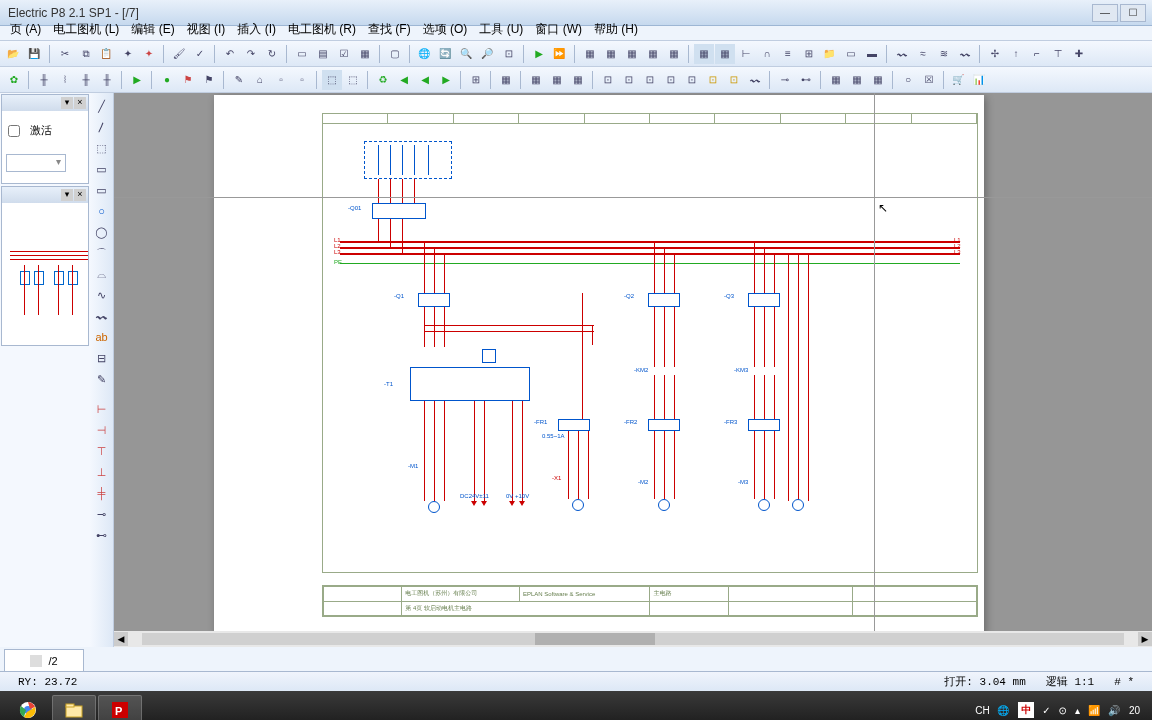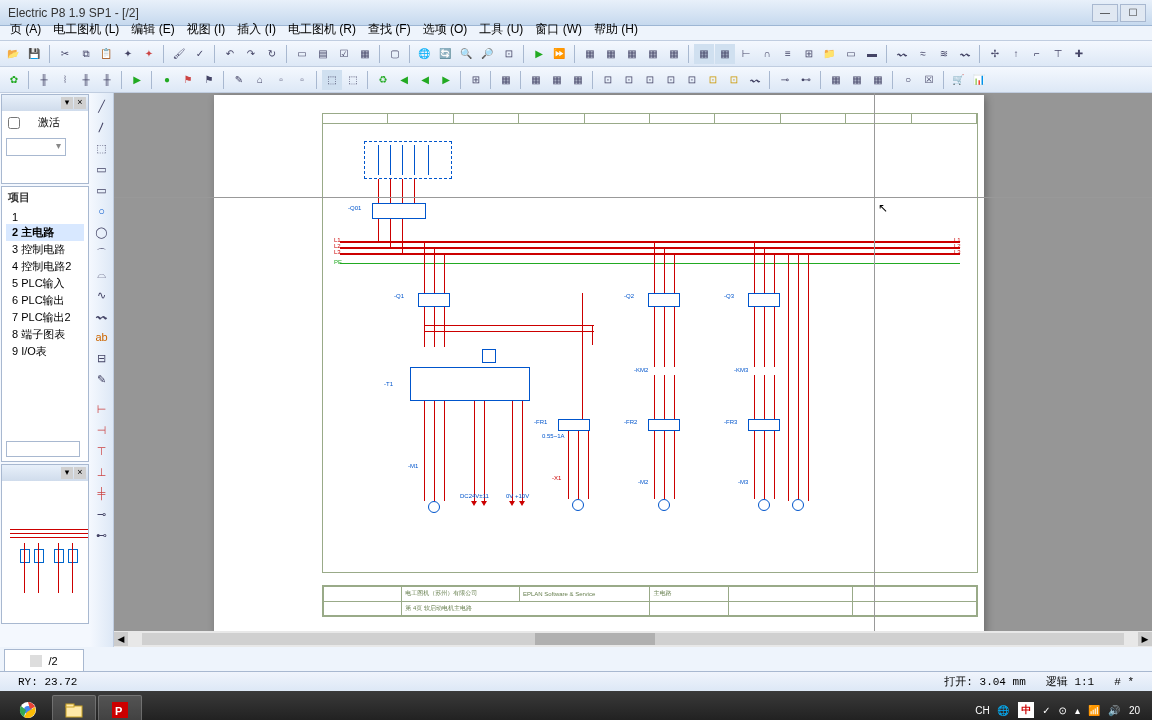--- a/index.html
+++ b/index.html
@@ -23,21 +23,21 @@
 
 .main { display: flex; height: 554px; }
 
 
 .leftcol { width: 90px; display: flex; flex-direction: column; background: #f4f8fe; }
 .panel { border: 1px solid #a8b8d0; margin: 1px; background: #fff; display: flex; flex-direction: column; }
 .panelhead { height: 16px; background: linear-gradient(#e8f0fa, #d0dcec); display: flex; justify-content: flex-end; align-items: center; padding-right: 2px; font-size: 9px; }
 .panelhead .x { width: 12px; height: 12px; text-align: center; cursor: pointer; background: #d0d0d0; margin-left: 1px; line-height: 11px; }
 
 .filterpanel { height: 90px; font-size: 11px; }
-.filterpanel .row { padding: 4px 6px; display: flex; align-items: center; gap: 18px; }
+.filterpanel .row { padding: 12px 6px; display: flex; align-items: center; gap: 10px; }
 .filterpanel input[type=checkbox] { width: 12px; height: 12px; }
 .filterpanel .combo { width: 60px; height: 18px; border: 1px solid #a8b8d0; margin: 4px; position: relative; }
 .filterpanel .combo::after { content: "▾"; position: absolute; right: 4px; top: 1px; color: #888; font-size: 10px; }
 
 .treepanel { height: 276px; font-size: 11px; overflow: hidden; }
 .treehead { font-size: 11px; padding: 3px 6px; font-weight: bold; color: #333; }
 .treelist { padding: 2px 4px; }
 .treeitem { padding: 1px 6px; cursor: pointer; white-space: nowrap; }
 .treeitem.sel { background: #d8e8ff; font-weight: bold; }
 
@@ -104,21 +104,21 @@
 .taskbtn { width: 44px; height: 30px; margin-right: 2px; display: flex; align-items: center; justify-content: center; border-radius: 2px; cursor: pointer; }
 .taskbtn.active { background: rgba(255,255,255,0.15); box-shadow: inset 0 0 0 1px rgba(255,255,255,0.2); }
 .taskbar .spacer { flex: 1; }
 .tray { display: flex; align-items: center; gap: 8px; color: #fff; font-size: 10px; padding-right: 6px; }
 .tray span { cursor: pointer; }
 </style>
 </head>
 <body>
 
 <div class="titlebar">
-  <span>Electric P8 1.9 SP1 - [/2]</span>
+  <span>Electric P8 2.1 SP1 - [/7]</span>
   <div class="spacer"></div>
   <div class="winbtn">—</div>
   <div class="winbtn max">☐</div>
 </div>
 
 <div class="menubar">
   <span>页 (A)</span>
   <span>电工图机 (L)</span>
   <span>编辑 (E)</span>
   <span>视图 (I)</span>
@@ -259,37 +259,20 @@
         <span class="x">▾</span>
         <span class="x">×</span>
       </div>
       <div class="row">
         <input type="checkbox" style="">
         <span>激活</span>
       </div>
       <div class="combo"></div>
     </div>
 
-    <div class="panel treepanel">
-      <div class="treehead">项目</div>
-      <div class="treelist">
-        <div class="treeitem">1</div>
-        <div class="treeitem sel">2 主电路</div>
-        <div class="treeitem">3 控制电路</div>
-        <div class="treeitem">4 控制电路2</div>
-        <div class="treeitem">5 PLC输入</div>
-        <div class="treeitem">6 PLC输出</div>
-        <div class="treeitem">7 PLC输出2</div>
-        <div class="treeitem">8 端子图表</div>
-        <div class="treeitem">9 I/O表</div>
-      </div>
-      <div class="treebody" style="margin-top:auto">
-        <div class="inp"><input type="text" style=""></div>
-      </div>
-    </div>
 
     <div class="panel previewpanel">
       <div class="panelhead">
         <span class="x">▾</span>
         <span class="x">×</span>
       </div>
       <div class="preview">
         <div class="minischem">
           <div class="mline" style="top:40px;left:0;width:80px"></div>
           <div class="mline" style="top:44px;left:0;width:80px"></div>

